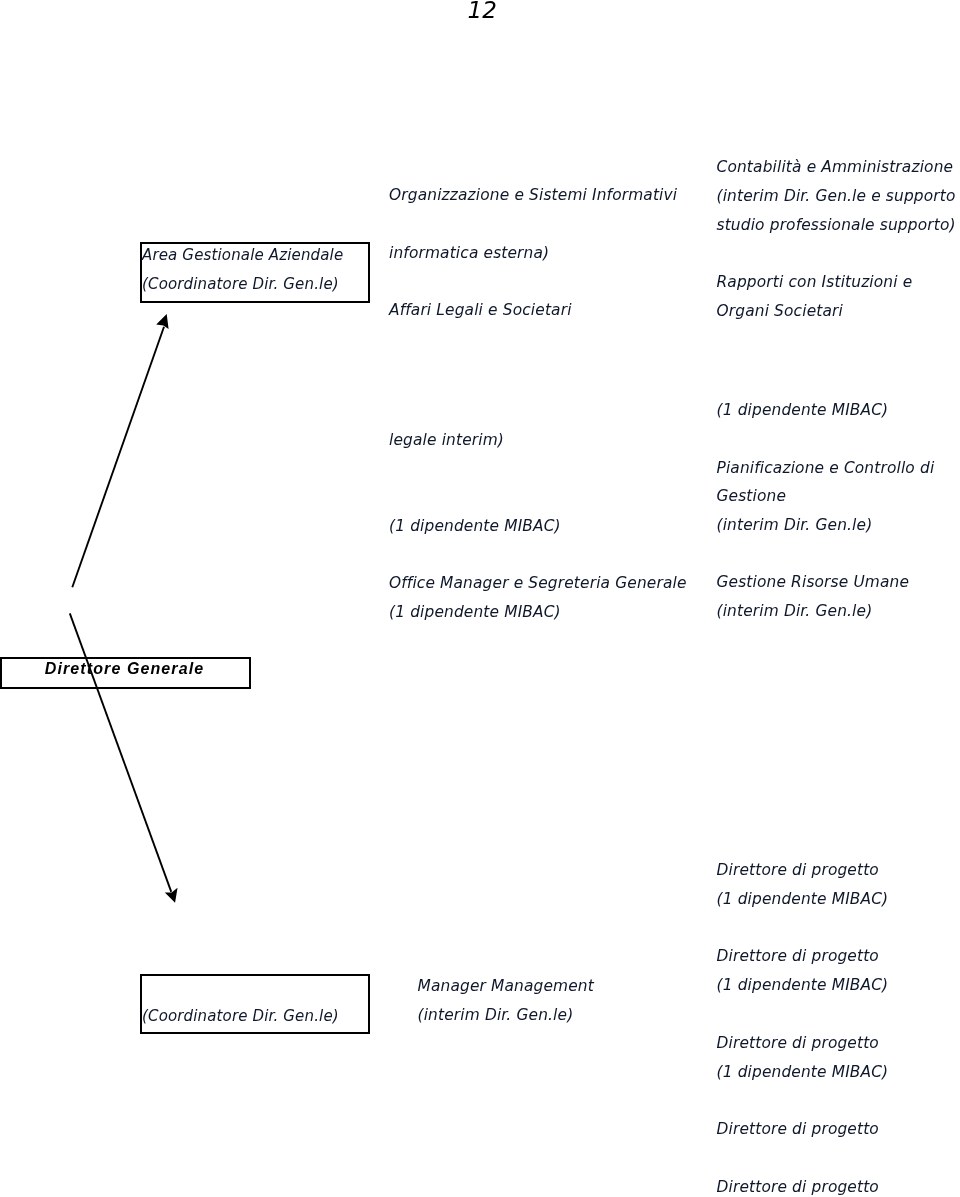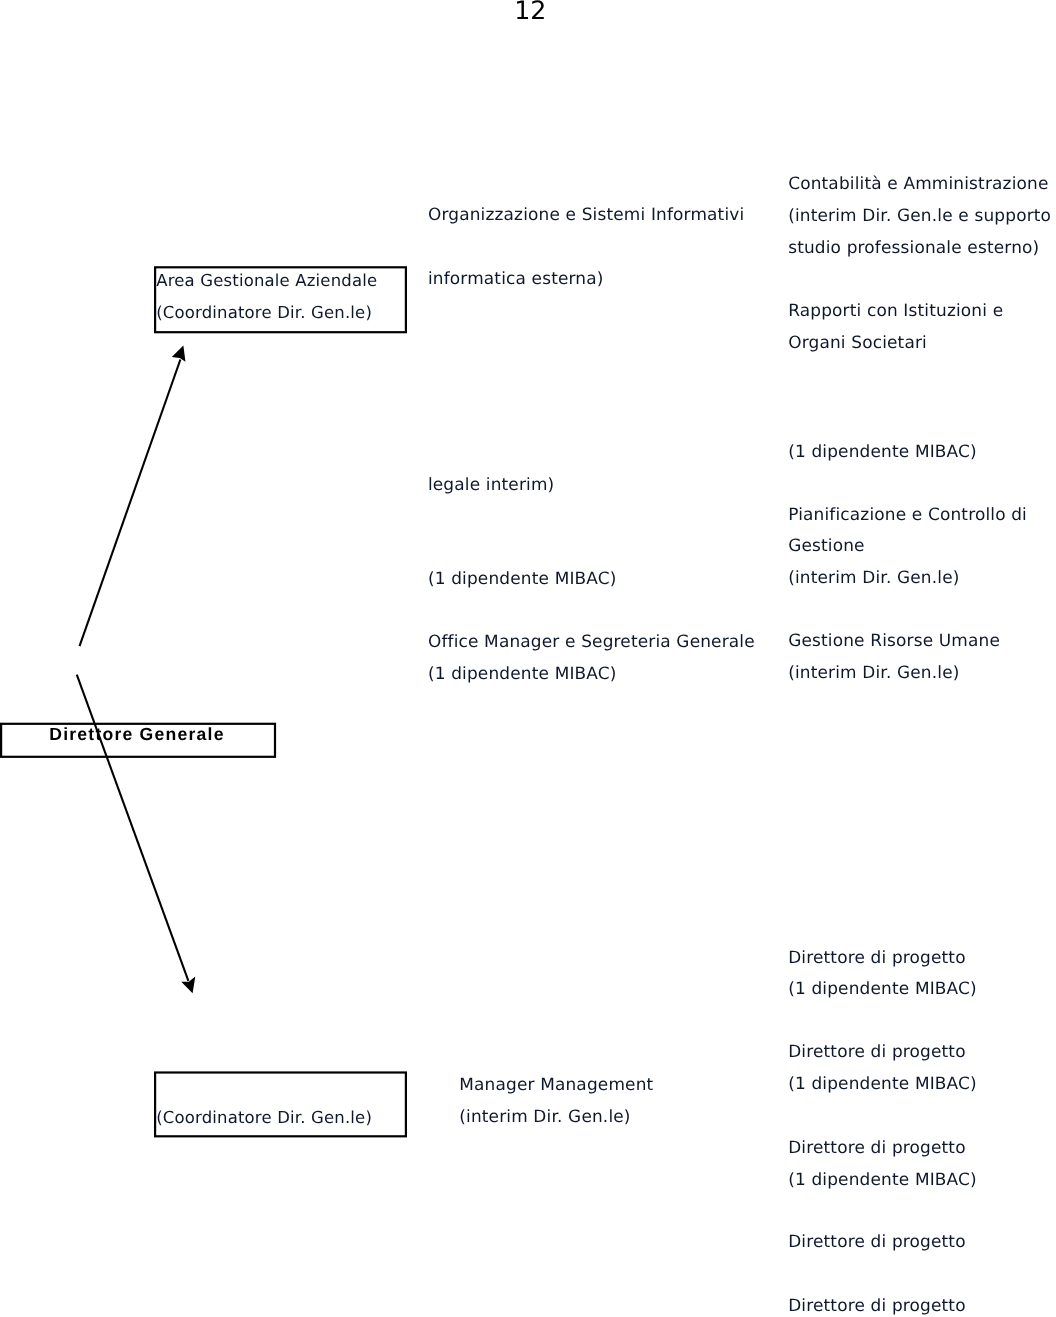--- a/index.html
+++ b/index.html
@@ -10,21 +10,21 @@
   }
   body {
     width: 960px;
     height: 1197px;
     position: relative;
     overflow: hidden;
     font-family: "DejaVu Sans", sans-serif;
     color: #000000;
     -webkit-font-smoothing: antialiased;
   }
-  .page { position: absolute; left: 0; top: 0; width: 869px; height: 1197px; transform: translateZ(0); }
+  .page { position: absolute; left: 0; top: 0; width: 869px; height: 1197px; transform: translateZ(0); font-style: italic; }
 
   .page-number {
     position: absolute;
     font-family: "DejaVu Sans", sans-serif;
     font-size: 23px;
     line-height: 1;
     color: #000000;
     white-space: nowrap;
   }
 
@@ -92,24 +92,25 @@
   <div class="box-text" style="left:142px;top:270.3px">(Coordinatore Dir. Gen.le)</div>
 
   <div class="boxed" style="left:0px;top:657px;width:251px;height:32px"></div>
   <div class="dg-text" style="left:44.8px;top:661.3px">Direttore Generale</div>
 
   <div class="boxed" style="left:140px;top:973.9px;width:230px;height:60.4px"></div>
   <div class="box-text" style="left:142px;top:1002px">(Coordinatore Dir. Gen.le)</div>
 
   <div class="txt" style="left:389px;top:181.3px">Organizzazione e Sistemi Informativi</div>
   <div class="txt" style="left:389px;top:239.3px">informatica esterna)</div>
+  <div class="txt" style="left:389px;top:296.3px">Affari Legali e Societari</div>
 
   <div class="txt" style="left:716.5px;top:153.3px">Contabilità e Amministrazione</div>
   <div class="txt" style="left:716.5px;top:182.3px">(interim Dir. Gen.le e supporto</div>
-  <div class="txt" style="left:716.5px;top:211.3px">studio professionale esterno)</div>
+  <div class="txt" style="left:716.5px;top:211.3px">studio professionale supporto)</div>
   <div class="txt" style="left:716.5px;top:268.3px">Rapporti con Istituzioni e</div>
   <div class="txt" style="left:716.5px;top:297.3px">Organi Societari</div>
 
   <div class="txt" style="left:389px;top:426.3px">legale interim)</div>
   <div class="txt" style="left:389px;top:512.3px">(1 dipendente MIBAC)</div>
   <div class="txt" style="left:389px;top:569.3px">Office Manager e Segreteria Generale</div>
   <div class="txt" style="left:389px;top:598.3px">(1 dipendente MIBAC)</div>
 
   <div class="txt" style="left:716.5px;top:396.3px">(1 dipendente MIBAC)</div>
   <div class="txt" style="left:716.5px;top:454.3px">Pianificazione e Controllo di</div>

